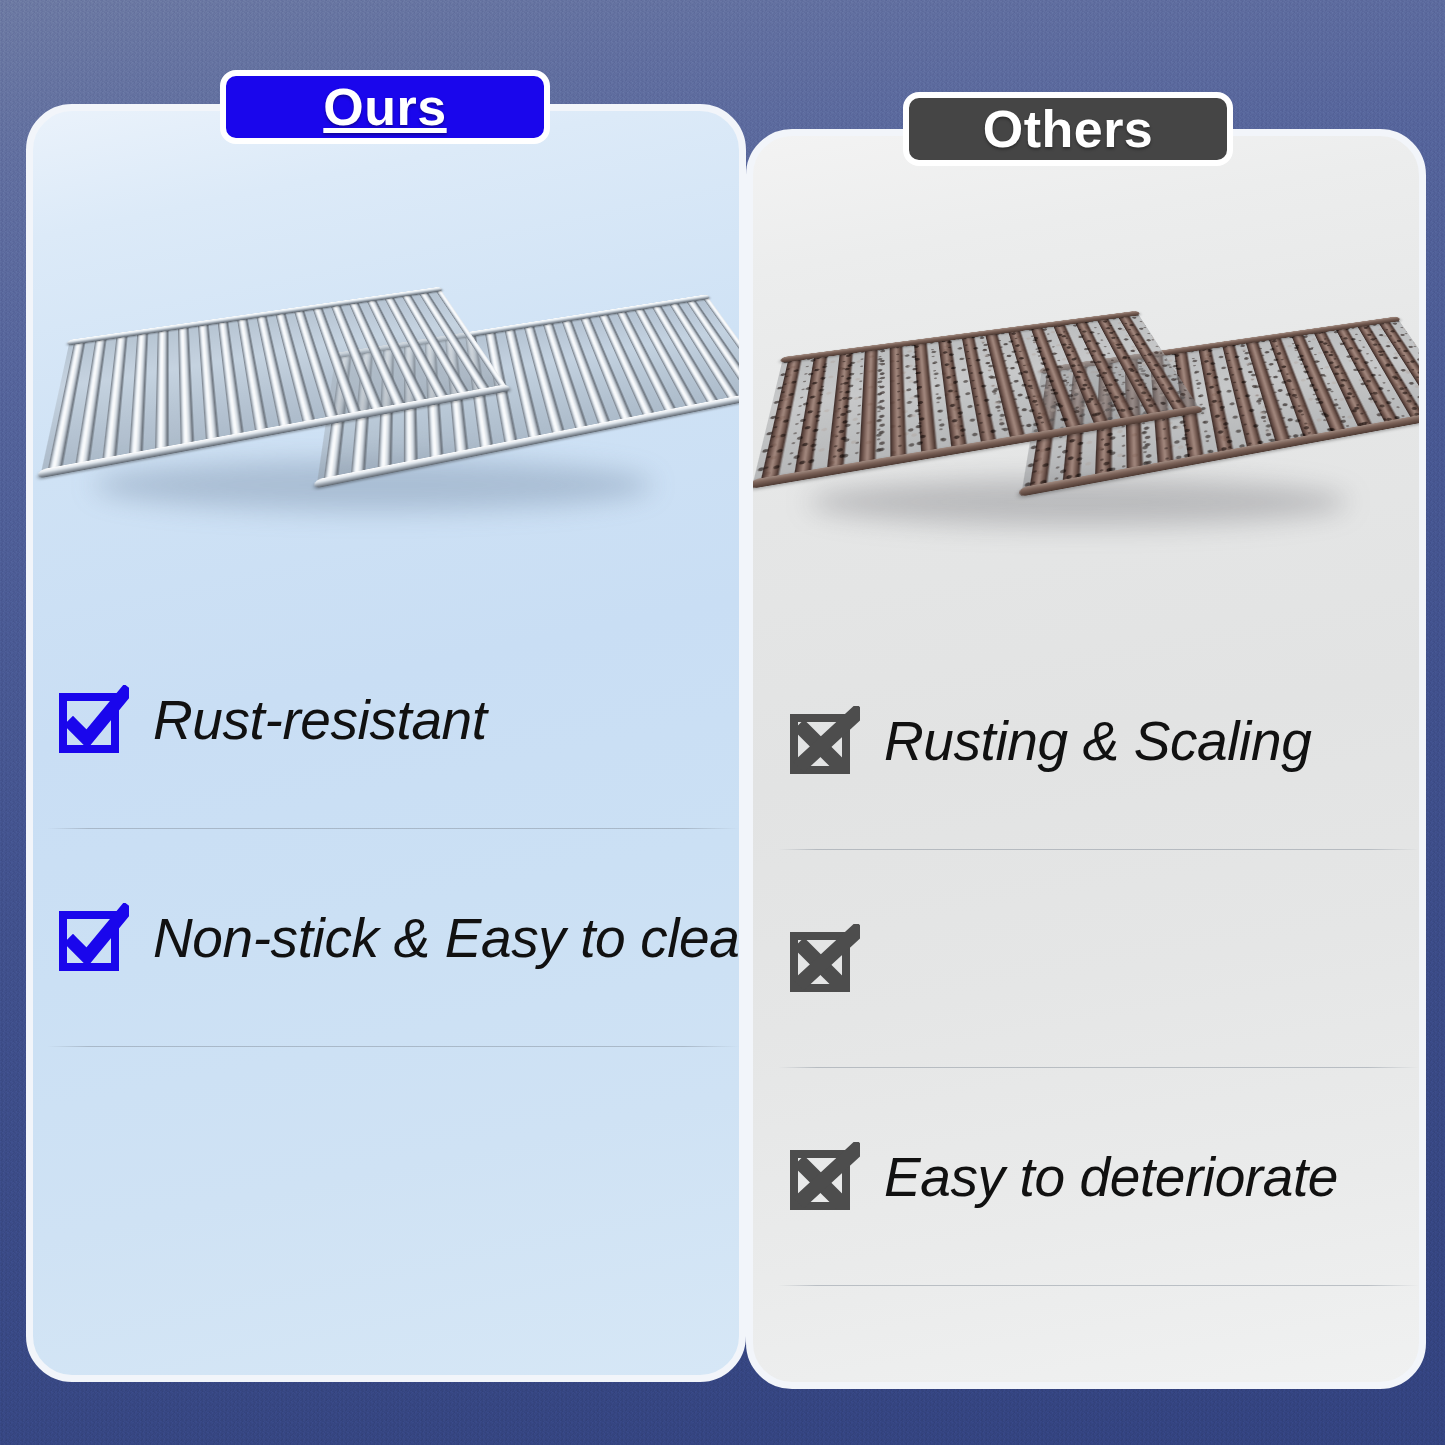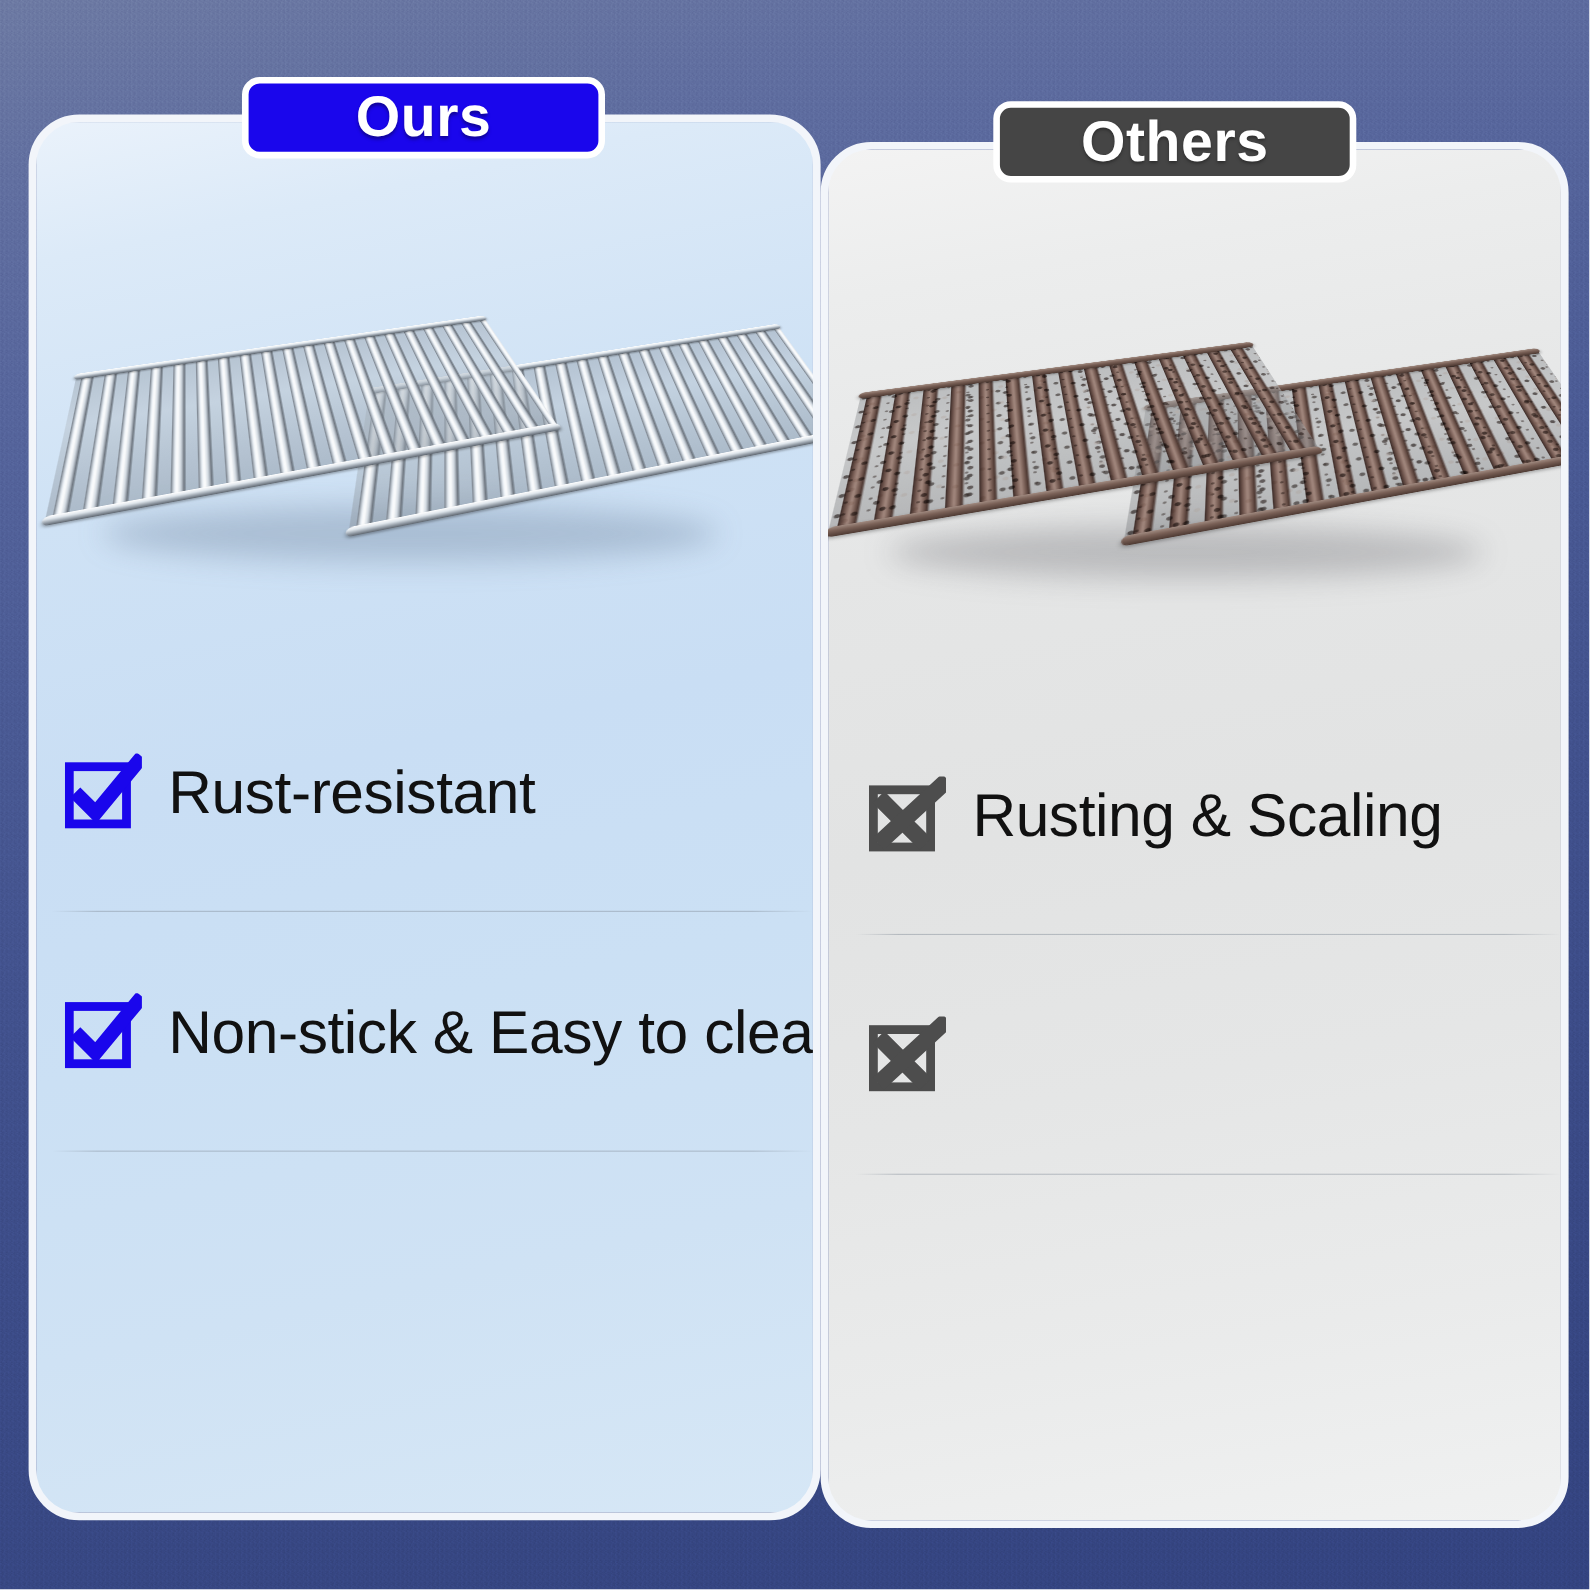--- a/index.html
+++ b/index.html
@@ -96,20 +96,21 @@
     text-shadow: 0 2px 3px rgba(0,0,0,.35);
   }
 
   #badge-ours {
     left: 220px;
     top: 70px;
     width: 330px;
     height: 74px;
     background: #1a06ec;
     font-size: 52px;
+    text-decoration: underline;
   }
 
   #badge-others {
     left: 903px;
     top: 92px;
     width: 330px;
     height: 74px;
     background: #454545;
     font-size: 52px;
   }
@@ -230,20 +231,21 @@
   }
   #features-ours  { top: 500px; }
   #features-others{ top: 496px; padding-left: 11px; }
 
   .feature-row {
     position: relative;
     display: flex;
     align-items: center;
     height: 218px;
     padding-left: 26px;
+    font-style: italic;
   }
   .feature-row::after {
     content: "";
     position: absolute;
     left: 14px;
     right: 0px;
     bottom: 0;
     height: 1px;
     background: linear-gradient(to right, rgba(130,140,150,0) 0%, rgba(126,136,148,.45) 6%, rgba(126,136,148,.45) 92%, rgba(130,140,150,0) 100%);
   }
@@ -365,20 +367,30 @@
       <div class="feature-row">
         <span class="icon-box">
           <svg viewBox="0 0 70 70" width="70" height="70">
             <rect x="4" y="12" width="52" height="52" fill="none" stroke="#4d4d4d" stroke-width="8"></rect>
             <path d="M14 24 L46 56" fill="none" stroke="#4d4d4d" stroke-width="15" stroke-linecap="square"></path>
             <path d="M14 56 L66 8" fill="none" stroke="#4d4d4d" stroke-width="15" stroke-linecap="square"></path>
           </svg>
         </span>
       </div>
 
+      <div class="feature-row">
+        <span class="icon-box">
+          <svg viewBox="0 0 70 70" width="70" height="70">
+            <rect x="4" y="12" width="52" height="52" fill="none" stroke="#4d4d4d" stroke-width="8"></rect>
+            <path d="M14 24 L46 56" fill="none" stroke="#4d4d4d" stroke-width="15" stroke-linecap="square"></path>
+            <path d="M14 56 L66 8" fill="none" stroke="#4d4d4d" stroke-width="15" stroke-linecap="square"></path>
+          </svg>
+        </span>
+        <span class="feature-label">Easy to deteriorate</span>
+      </div>
 
     </div>
   </div>
 
   <div class="badge" id="badge-ours">
     <span>Ours</span>
   </div>
 
   <div class="badge" id="badge-others">
     <span>Others</span>

